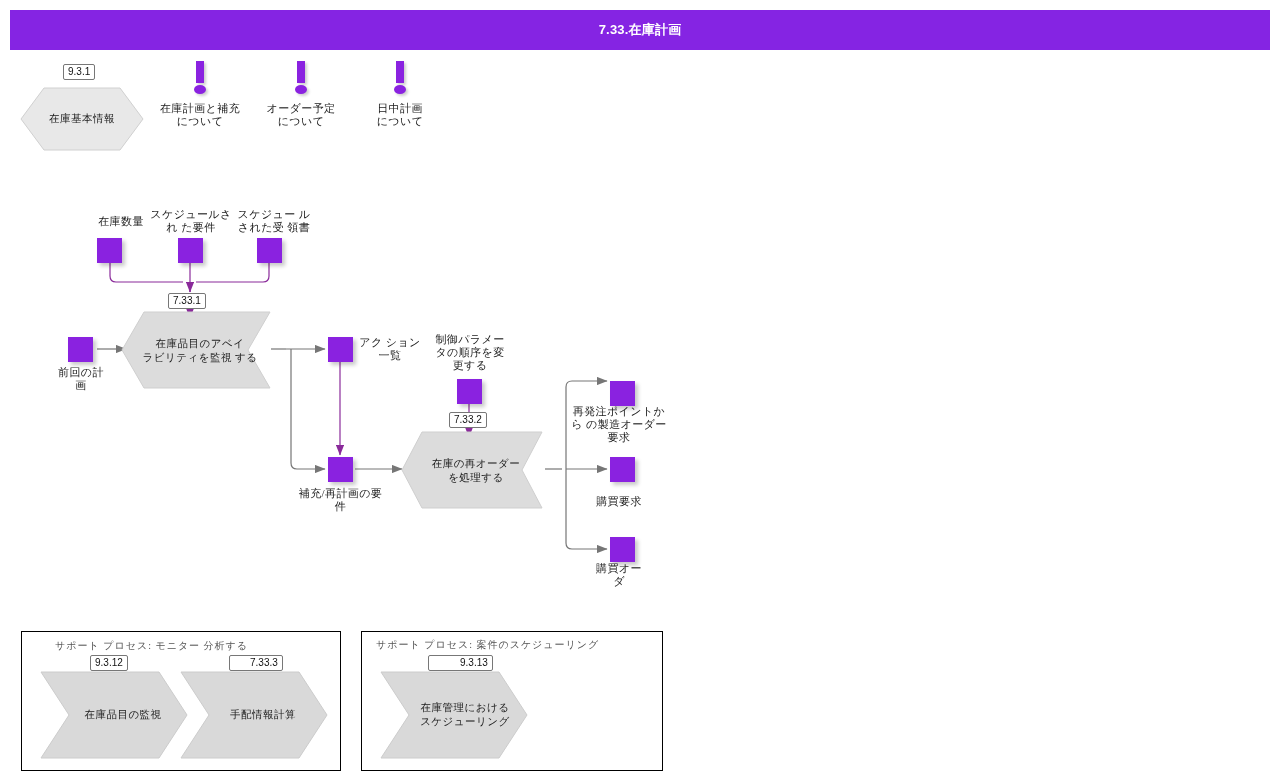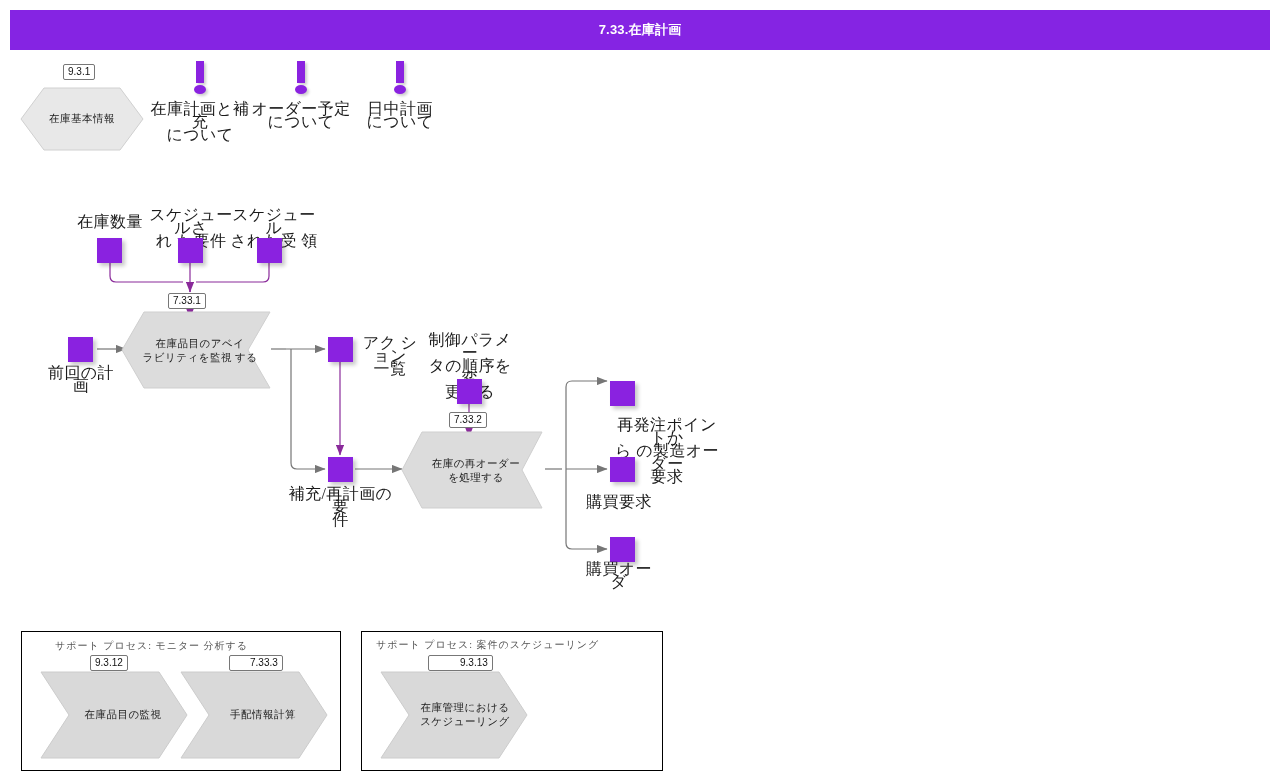--- a/index.html
+++ b/index.html
@@ -55,21 +55,21 @@
     position: absolute;
     width: 25px;
     height: 25px;
     background: #8a22e0;
     box-shadow: 3px 3px 4px rgba(0,0,0,.22);
   }
 
   
   .cap {
     position: absolute;
-    font-size: 16px;
+    font-size: 11px;
     color: #1a1a1a;
     text-align: center;
     line-height: 13px;
     letter-spacing: .4px;
     white-space: pre-line;
   }
 
   
   .chip {
     position: absolute;
@@ -221,21 +221,21 @@
   <div class="cap" style="left:251px; top:102px; width:100px;">オーダー予定
 について</div>
 
   <div class="bang" style="left:391px; top:61px;">
     <div class="stem"></div>
     <div class="dot"></div>
   </div>
   <div class="cap" style="left:350px; top:102px; width:100px;">日中計画
 について</div>
 
-  <div class="cap" style="left:65px; top:215px; width:90px;">在庫数量</div>
+  <div class="cap" style="left:76px; top:215px; width:90px;">在庫数量</div>
   <div class="sq" style="left:97px; top:238px;"></div>
 
   <div class="cap" style="left:145px; top:208px; width:92px;">スケジュールさ
 れ た要件</div>
   <div class="sq" style="left:178px; top:238px;"></div>
 
   <div class="cap" style="left:228px; top:208px; width:92px;">スケジュー ル
 された受 領書</div>
   <div class="sq" style="left:257px; top:238px;"></div>
 
@@ -268,21 +268,21 @@
 
   <div class="chev" style="left:398px; top:430px; width:148px; height:82px;">
     <svg width="148" height="82" viewBox="0 0 148 82">
       <polygon points="24,2 144,2 124,40 144,78 24,78 4,40" fill="#dcdcdc" stroke="#cfcfcf" stroke-width="1"></polygon>
     </svg>
     <div class="shape-label" style="transform: translateX(4px);">在庫の再オーダー
 を処理する</div>
   </div>
 
   <div class="sq" style="left:610px; top:381px;"></div>
-  <div class="cap" style="left:565px; top:418px; width:108px;margin-left:48px;">再発注ポイントか
+  <div class="cap" style="left:565px; top:405px; width:108px;">再発注ポイントか
 ら の製造オーダー
 要求</div>
 
   <div class="sq" style="left:610px; top:457px;"></div>
   <div class="cap" style="left:577px; top:495px; width:84px;">購買要求</div>
 
   <div class="sq" style="left:610px; top:537px;"></div>
   <div class="cap" style="left:581px; top:562px; width:76px;">購買オー
 ダ</div>
 

